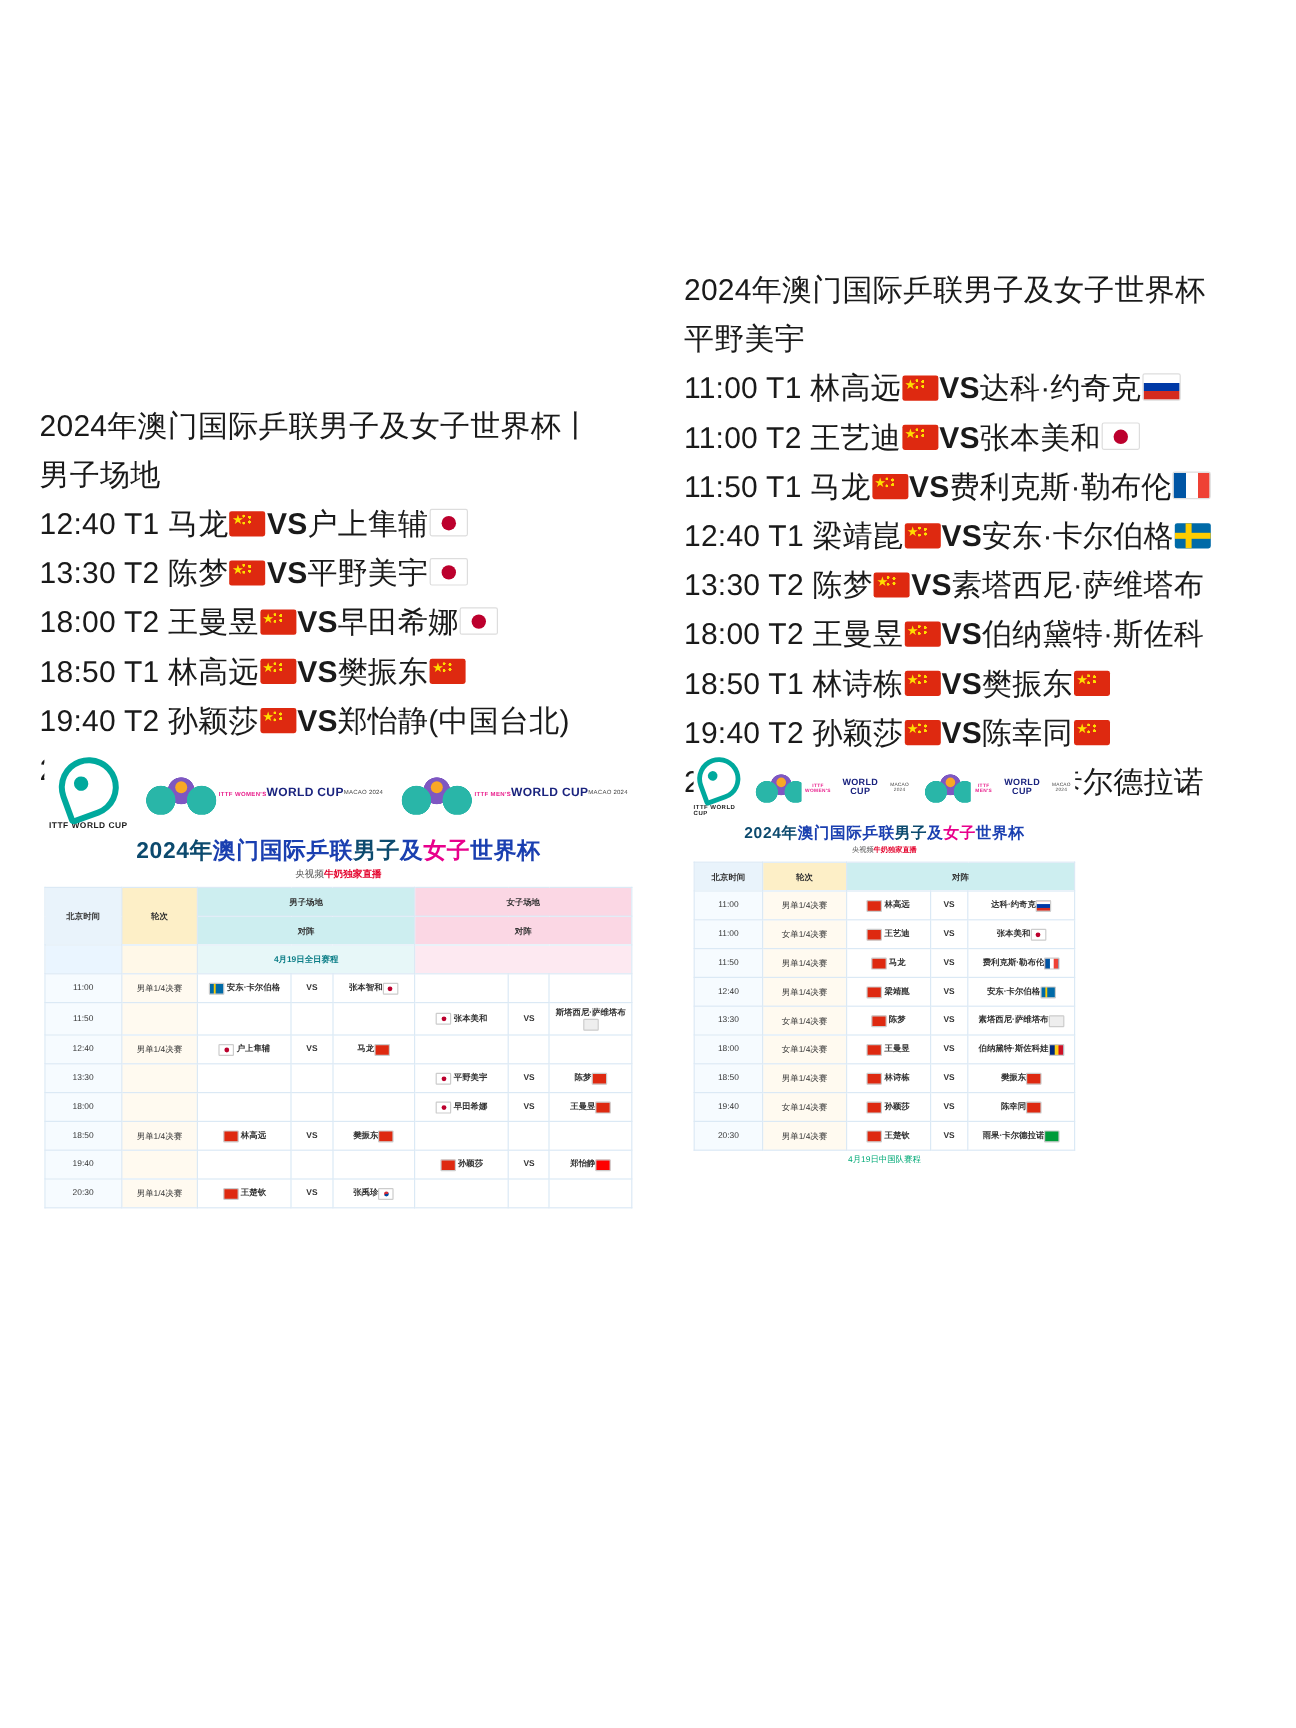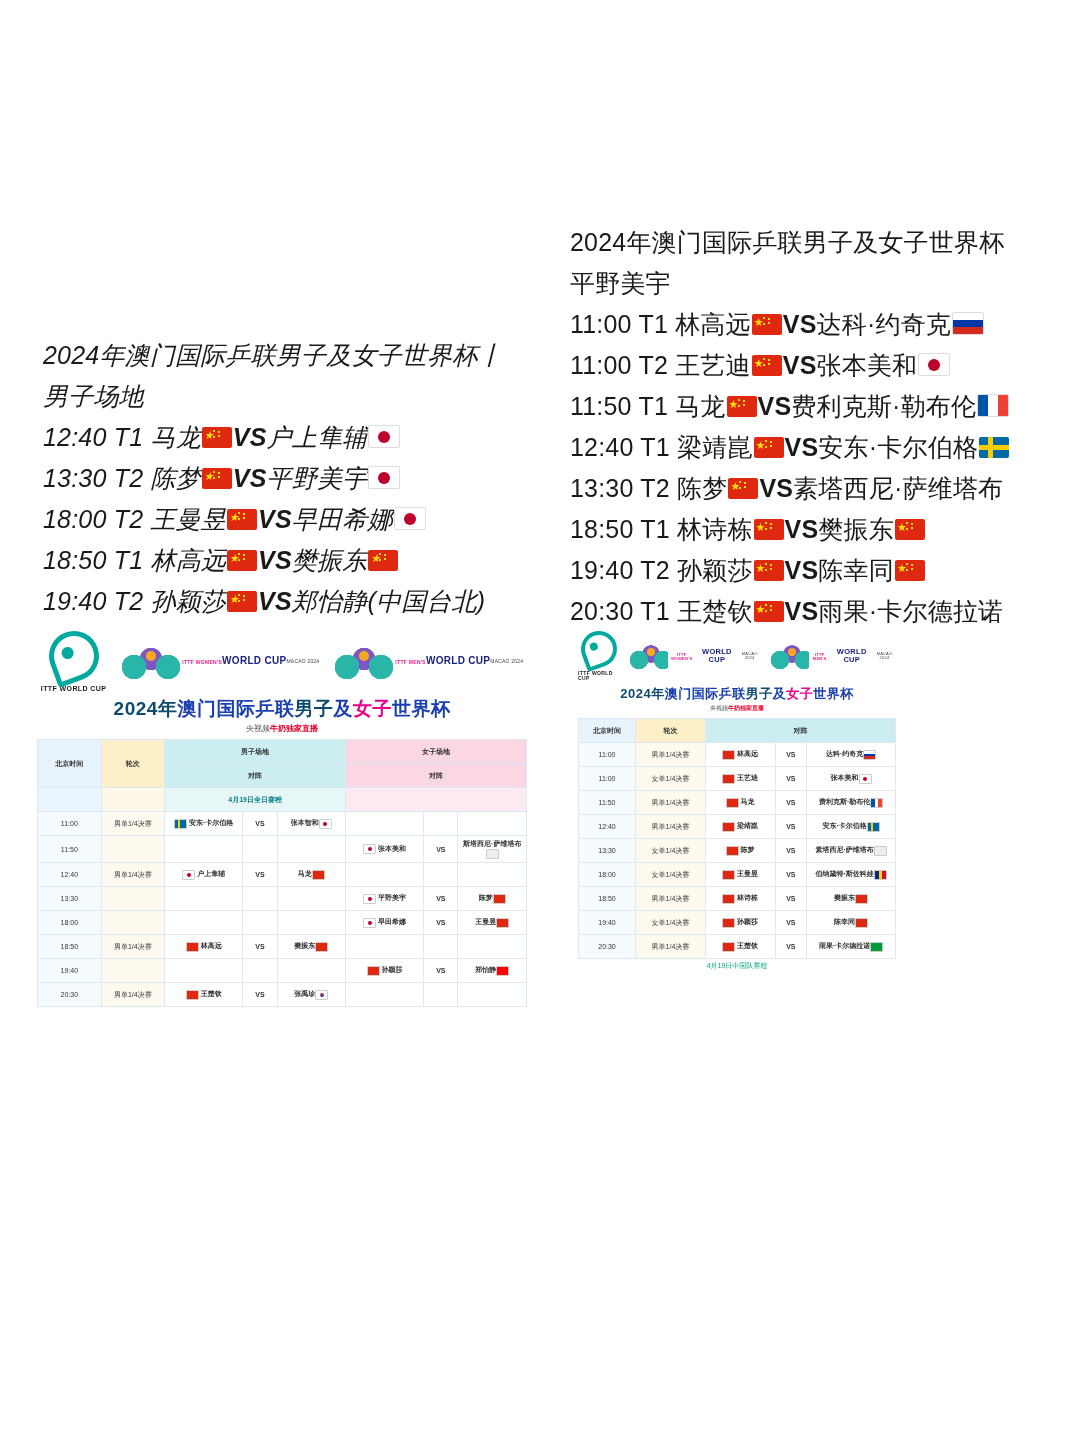--- a/index.html
+++ b/index.html
@@ -20,21 +20,21 @@
   }
 
   
   .col {
     position: absolute;
     font-size: 25px;
     line-height: 41px;
     letter-spacing: 0.2px;
     white-space: nowrap;
   }
-  .col-left  { left: 43px;  top: 335px; font-style: italic; }
+  .col-left  { left: 33px;  top: 335px; }
   .col-right { left: 570px; top: 222px; }
 
   .col .line { display: block; }
 
   .vs {
     font-weight: bold;
   }
 
   
   .flag {
@@ -298,20 +298,21 @@
 
   <div class="col col-right">
     <span class="line">2024年澳门国际乒联男子及女子世界杯</span>
     <span class="line">平野美宇</span>
     <div id="right-matches">
         <span class="line"><span>11:00</span> <span>T1</span> <span>林高远</span><span class="flag cn"></span><span class="vs">VS</span><span>达科·约奇克</span><span class="flag ru"></span></span>
         <span class="line"><span>11:00</span> <span>T2</span> <span>王艺迪</span><span class="flag cn"></span><span class="vs">VS</span><span>张本美和</span><span class="flag jp"></span></span>
         <span class="line"><span>11:50</span> <span>T1</span> <span>马龙</span><span class="flag cn"></span><span class="vs">VS</span><span>费利克斯·勒布伦</span><span class="flag fr"></span></span>
         <span class="line"><span>12:40</span> <span>T1</span> <span>梁靖崑</span><span class="flag cn"></span><span class="vs">VS</span><span>安东·卡尔伯格</span><span class="flag se"></span></span>
         <span class="line"><span>13:30</span> <span>T2</span> <span>陈梦</span><span class="flag cn"></span><span class="vs">VS</span><span>素塔西尼·萨维塔布</span></span>
+        <span class="line"><span>18:00</span> <span>T2</span> <span>王曼昱</span><span class="flag cn"></span><span class="vs">VS</span><span>伯纳黛特·斯佐科</span></span>
         <span class="line"><span>18:50</span> <span>T1</span> <span>林诗栋</span><span class="flag cn"></span><span class="vs">VS</span><span>樊振东</span><span class="flag cn"></span></span>
         <span class="line"><span>19:40</span> <span>T2</span> <span>孙颖莎</span><span class="flag cn"></span><span class="vs">VS</span><span>陈幸同</span><span class="flag cn"></span></span>
         <span class="line"><span>20:30</span> <span>T1</span> <span>王楚钦</span><span class="flag cn"></span><span class="vs">VS</span><span>雨果·卡尔德拉诺</span></span>
       </div>
   </div>
 
   <div class="card card-left">
     <div class="logo-row">
       <div class="ittf-mark">
         <div class="ittf-swirl"></div>

